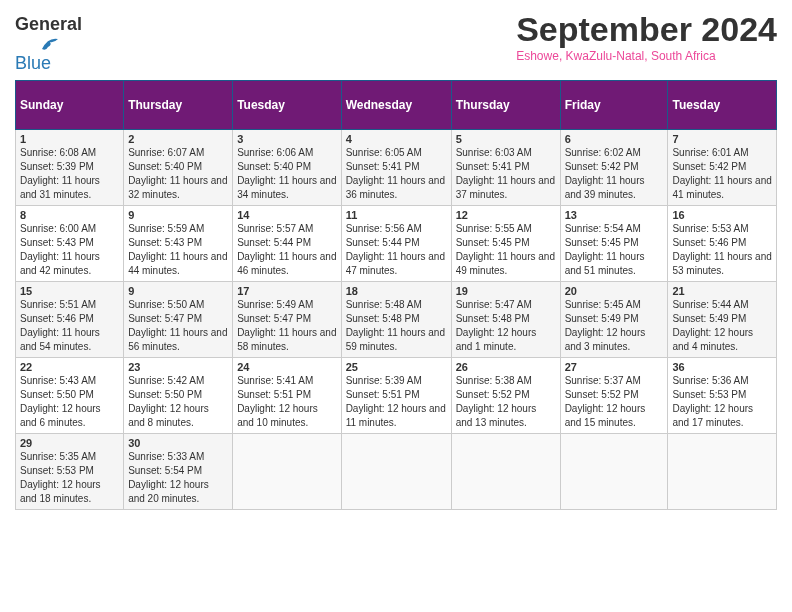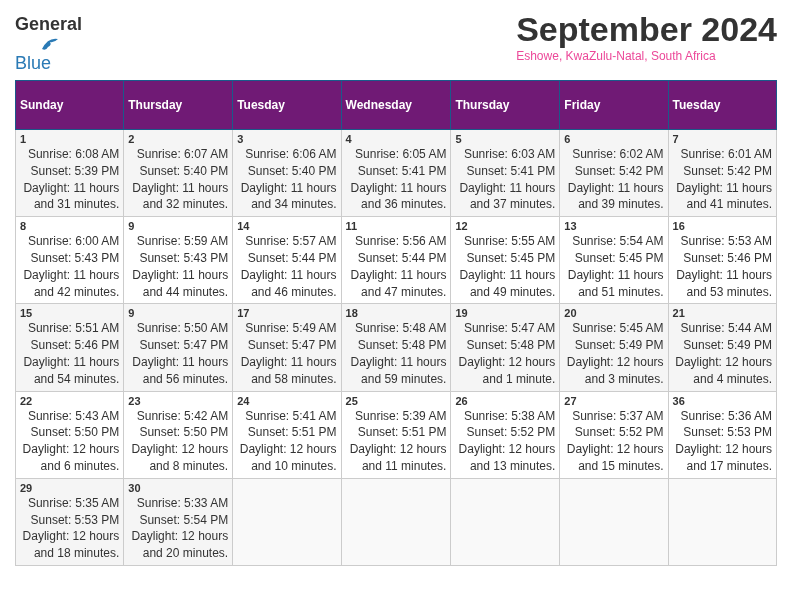--- a/index.html
+++ b/index.html
@@ -83,24 +83,23 @@
       background-color: #ffffff;
     }
     .day-number {
       font-size: 11px;
       font-weight: bold;
       color: #333;
       display: block;
       margin-bottom: 1px;
     }
     .day-detail {
-      font-size: 12px;
+      font-size: 10px;
       color: #333;
       line-height: 1.4;
-      text-align: right;
     }
     td.empty {
       background: #f9f9f9 !important;
     }
   </style>
 </head>
 <body>
 
 <div class="header-area">
   <div class="logo">

